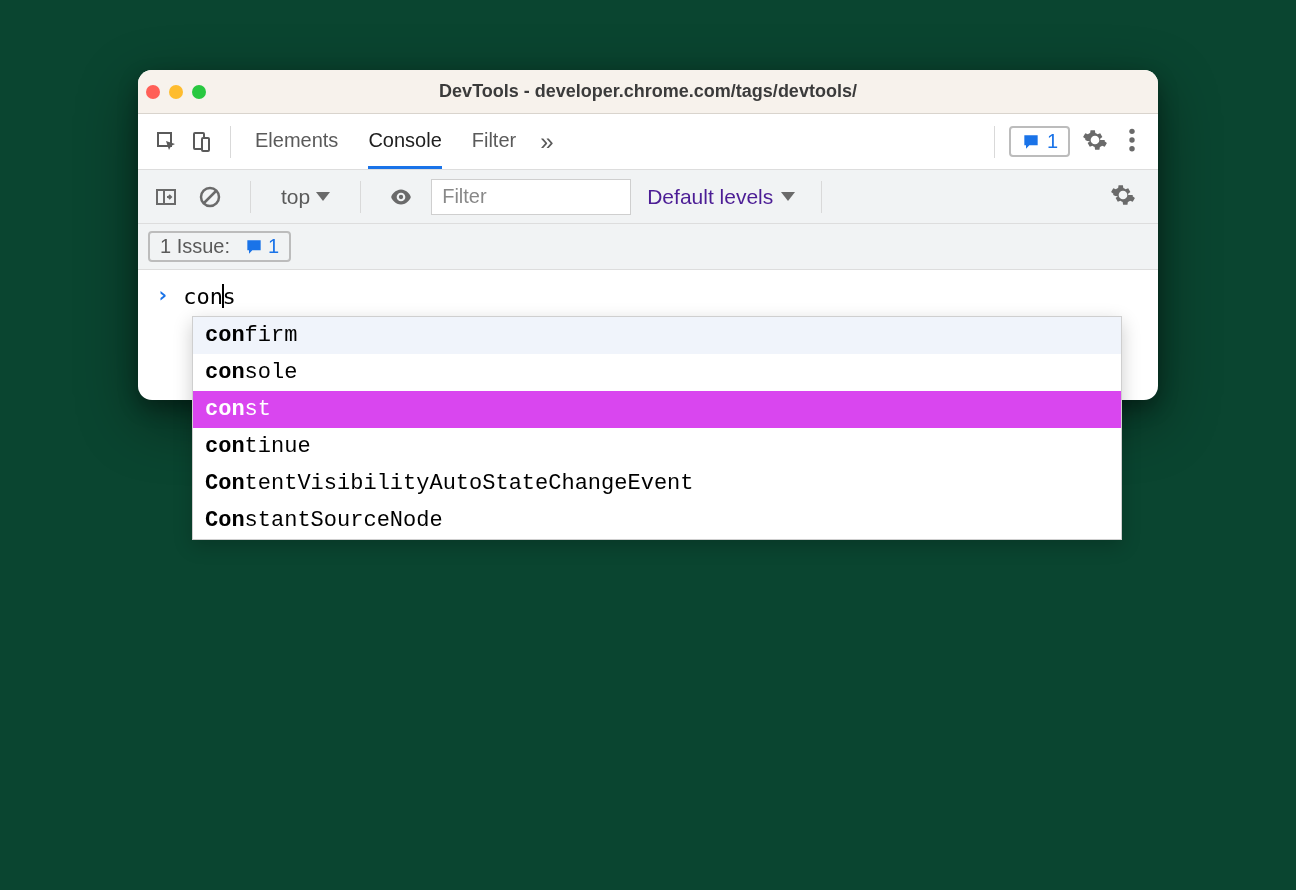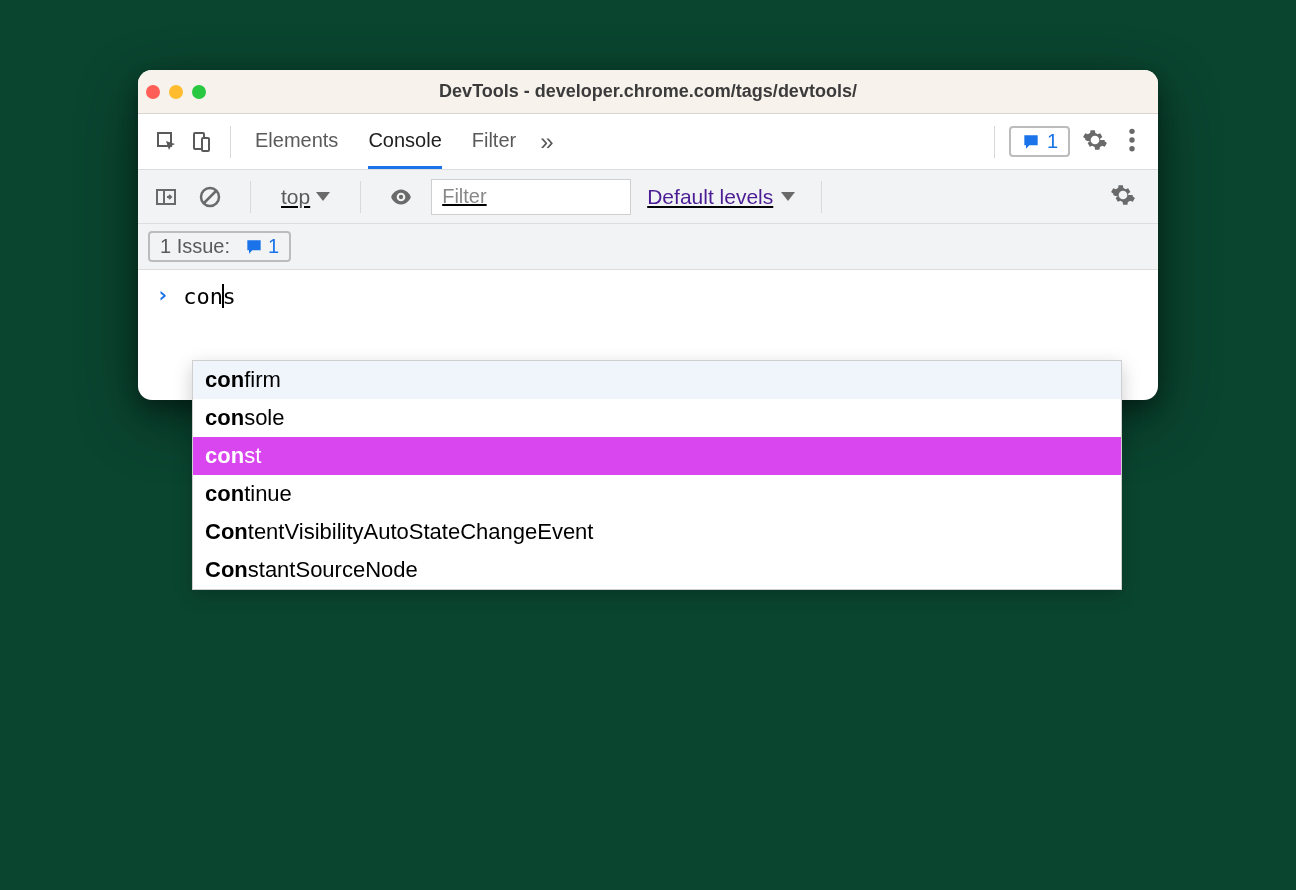--- a/index.html
+++ b/index.html
@@ -98,21 +98,20 @@
   .gear-icon, .kebab { color: #6a6a6a; cursor: pointer; padding: 4px 8px; }
   
   .subbar {
     height: 54px;
     background: #f1f3f4;
     border-bottom: 1px solid #ddd;
     display: flex;
     align-items: center;
     padding: 0 14px;
     gap: 16px;
-    text-decoration: underline;
   }
   .sub-icon {
     color: #6a6a6a;
     cursor: pointer;
     display:flex; align-items:center; justify-content:center;
     width: 28px; height: 28px;
   }
   .context-select {
     display:flex; align-items:center; gap:6px;
     font-size: 21px; color:#5a5a5a;
@@ -177,24 +176,23 @@
     margin: 0 -1px;
   }
   .autocomplete {
     position: absolute;
     left: 54px;
     top: 46px;
     width: 930px;
     background:#fff;
     border:1px solid #cfcfcf;
     box-shadow: 0 6px 18px rgba(0,0,0,0.2);
-    font-family: Liberation Sans, sans-serif;
+    font-family: Liberation Mono, monospace;
     font-size: 22px;
     z-index: 10;
-    margin-top: 44px;
   }
   .ac-item {
     padding: 6px 12px;
     cursor:pointer;
     white-space: nowrap;
   }
   .ac-item.hover-bg { background:#f0f4fb; }
   .ac-item.selected { background:#d946ef; color:#fff; }
   .ac-item .bold { font-weight: 700; }
 </style>

